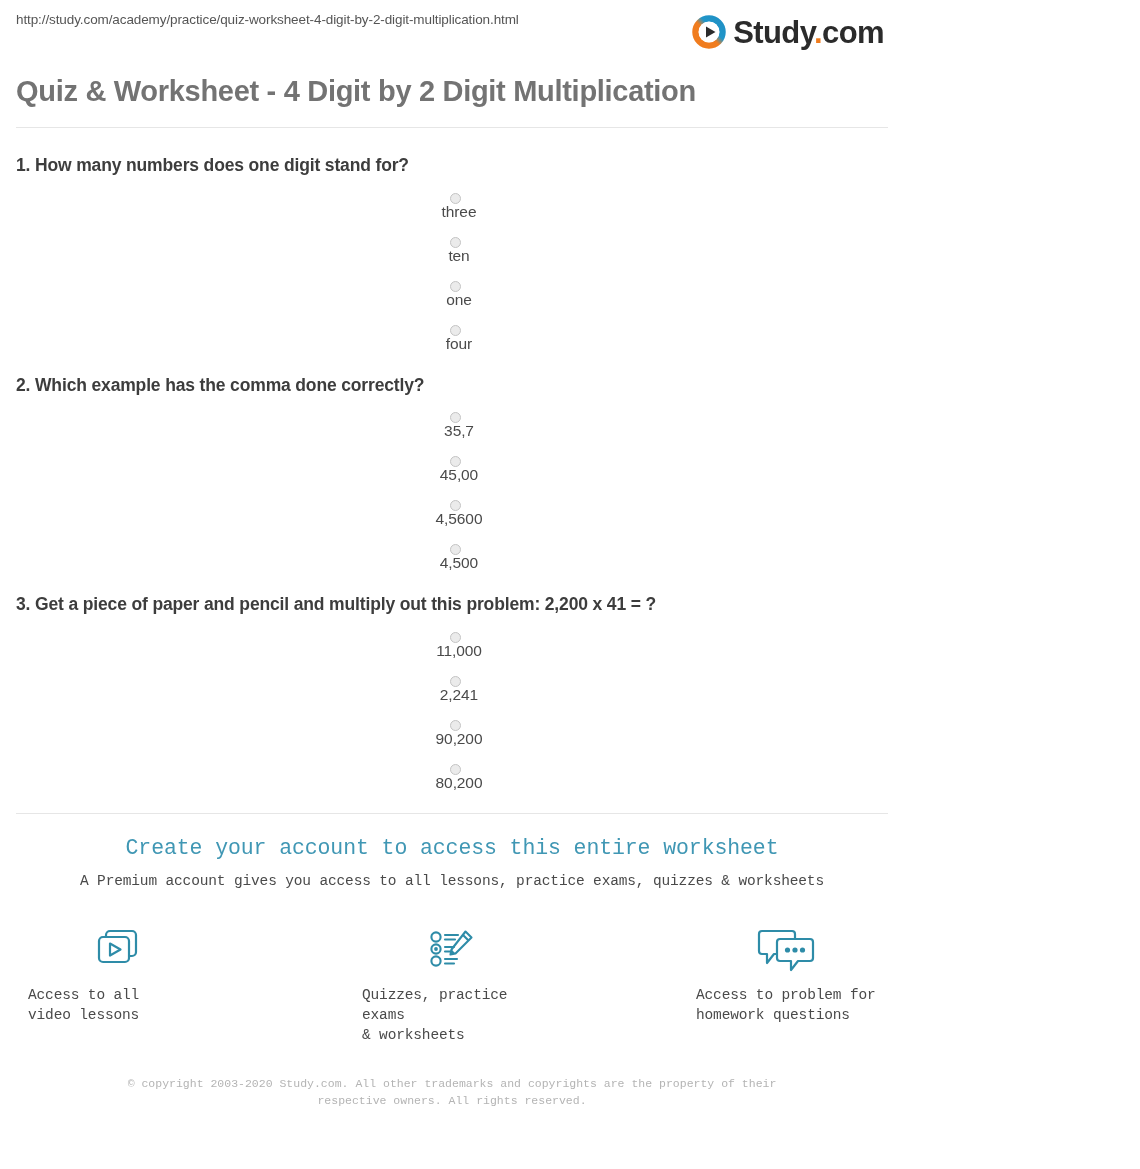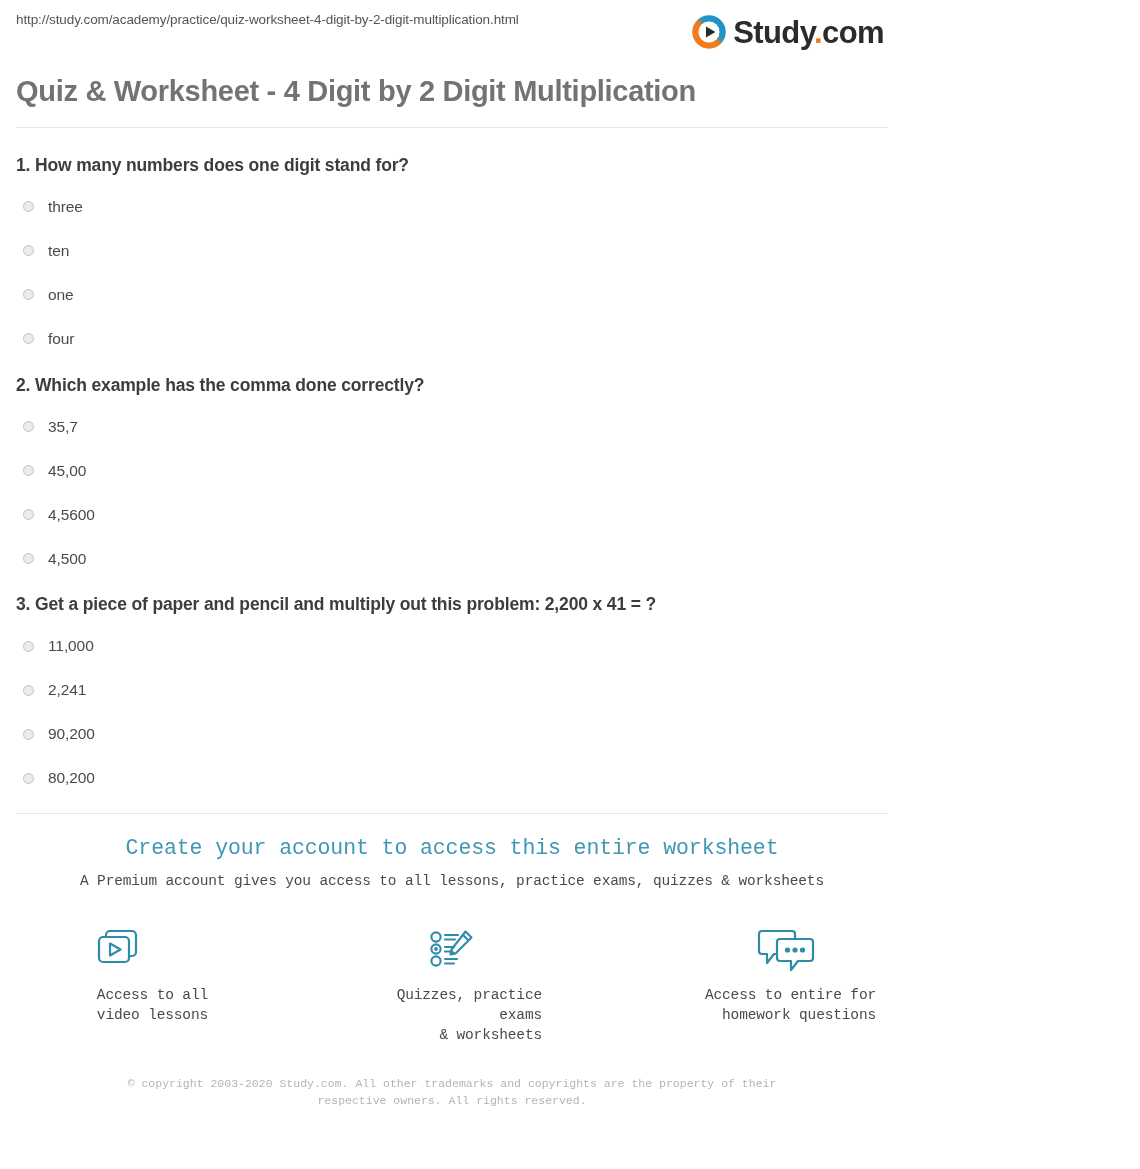--- a/index.html
+++ b/index.html
@@ -89,20 +89,21 @@
     color: #3d3d3d;
     letter-spacing: -0.15px;
     margin-bottom: 16px;
     line-height: 1.3;
   }
   .option {
     display: flex;
     align-items: center;
     height: 28px;
     margin-bottom: 16px;
+    flex-direction: column;
   }
   .radio {
     width: 11px;
     height: 11px;
     border-radius: 50%;
     border: 1px solid #c4c4c4;
     background: #ebebeb;
     box-sizing: border-box;
     flex: none;
     margin-left: 7px;
@@ -140,21 +141,21 @@
     letter-spacing: -0.15px;
   }
   .features {
     display: flex;
     justify-content: center;
     gap: 154px;
     margin-top: 34px;
   }
   .feature {
     width: 180px;
-    text-align: right;
+    text-align: left;
   }
   .feature-icon {
     height: 52px;
     display: flex;
     align-items: center;
     justify-content: center;
   }
   .feature-label {
     margin-top: 10px;
     font-size: 14.5px;
@@ -316,21 +317,21 @@
         <div class="feature-icon">
           <svg width="64" height="48" viewBox="0 0 64 48">
             <path d="M8 6 H38 a3 3 0 0 1 3 3 V26 a3 3 0 0 1 -3 3 H20 L13 38 V29 H8 a3 3 0 0 1 -3 -3 V9 a3 3 0 0 1 3 -3 Z" fill="#ffffff" stroke="#2e8ca8" stroke-width="2.2" stroke-linejoin="round"></path>
             <path d="M26 14 H56 a3 3 0 0 1 3 3 V33 a3 3 0 0 1 -3 3 H44 L37 45 V36 H26 a3 3 0 0 1 -3 -3 V17 a3 3 0 0 1 3 -3 Z" fill="#ffffff" stroke="#2e8ca8" stroke-width="2.2" stroke-linejoin="round"></path>
             <circle cx="33.5" cy="25" r="2.6" fill="#2e8ca8"></circle>
             <circle cx="41" cy="25" r="2.6" fill="#2e8ca8"></circle>
             <circle cx="48.5" cy="25" r="2.6" fill="#2e8ca8"></circle>
           </svg>
         </div>
         <div class="feature-label">
-          <span>Access to entire for</span><br>
+          <span>Access to problem for</span><br>
           <span>homework questions</span>
         </div>
       </div>
 
     </div>
 
     <div class="copyright">© copyright 2003-2020 Study.com. All other trademarks and copyrights are the property of their respective owners. All rights reserved.</div>
   </div>
 
 </div>

